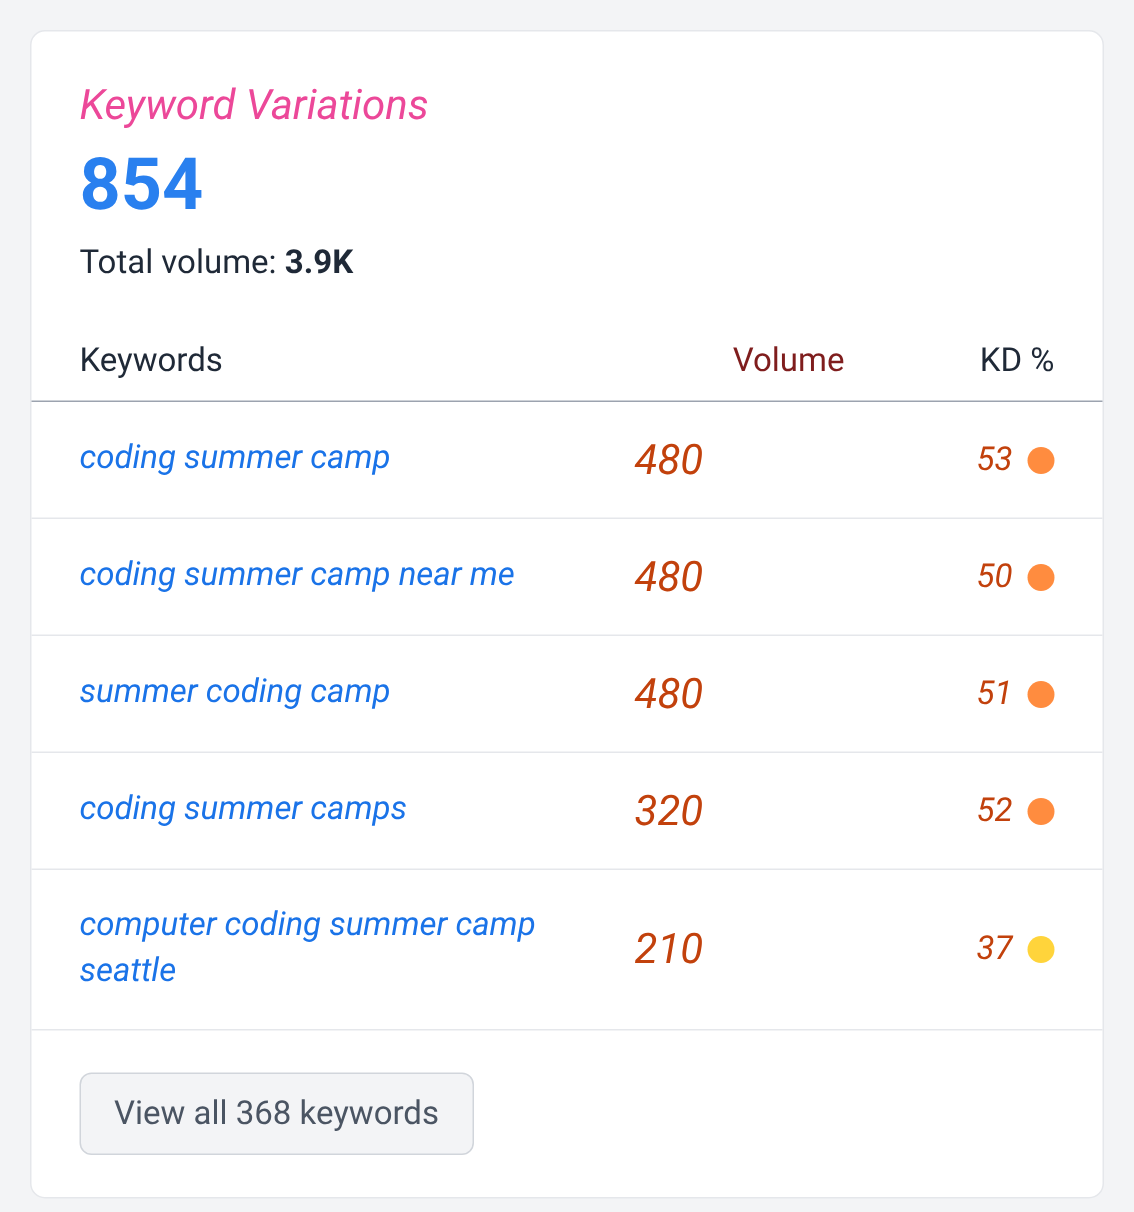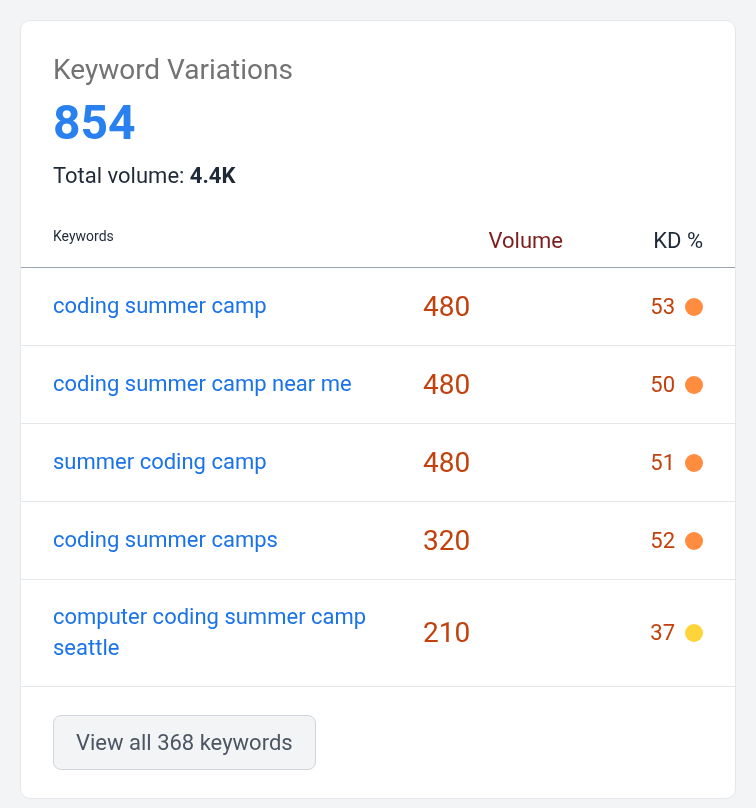--- a/index.html
+++ b/index.html
@@ -20,22 +20,23 @@
       border: 1px solid #e5e7eb;
       padding: 32px 0 28px 0;
       width: 716px;
     }
     .header {
       padding: 0 32px;
     }
     .title {
       font-size: 28px;
       font-weight: 400;
-      color: #737373;
+      color: #ec4899;
       margin-bottom: 8px;
+      font-style: italic;
     }
     .stats {
       display: flex;
       align-items: baseline;
       gap: 12px;
       flex-direction: column;
     }
     .count {
       font-size: 48px;
       font-weight: 700;
@@ -52,40 +53,41 @@
       margin-top: 40px;
       width: 100%;
     }
     .table-header {
       display: flex;
       padding: 0 32px 14px 32px;
       border-bottom: 1px solid #9ca3af;
     }
     .col-keywords {
       flex: 1;
-      font-size: 14px;
+      font-size: 22px;
       color: #1f2937;
     }
     .col-volume {
       width: 140px;
       text-align: right;
       font-size: 22px;
       color: #7f1d1d;
     }
     .col-kd {
       width: 140px;
       text-align: right;
       font-size: 22px;
       color: #1f2937;
     }
     .table-row {
       display: flex;
       align-items: center;
       padding: 22px 32px;
       border-bottom: 1px solid #e5e7eb;
+      font-style: italic;
     }
     .keyword-link {
       flex: 1;
       font-size: 22px;
       color: #1a73e8;
       cursor: pointer;
       line-height: 1.4;
     }
     .cell-volume {
       width: 140px;
@@ -124,21 +126,21 @@
   </style>
 </head>
 <body>
 
 <div class="card">
   <div class="header">
     <h2 class="title">Keyword Variations</h2>
     <div class="stats">
       <span class="count">854</span>
       <span class="volume-label">
-        <span>Total volume: </span><span class="volume-value">4.4K</span>
+        <span>Total volume: </span><span class="volume-value">3.9K</span>
       </span>
     </div>
   </div>
 
   <div class="table">
     <div class="table-header">
       <div class="col-keywords">Keywords</div>
       <div class="col-volume">Volume</div>
       <div class="col-kd">KD %</div>
     </div>

